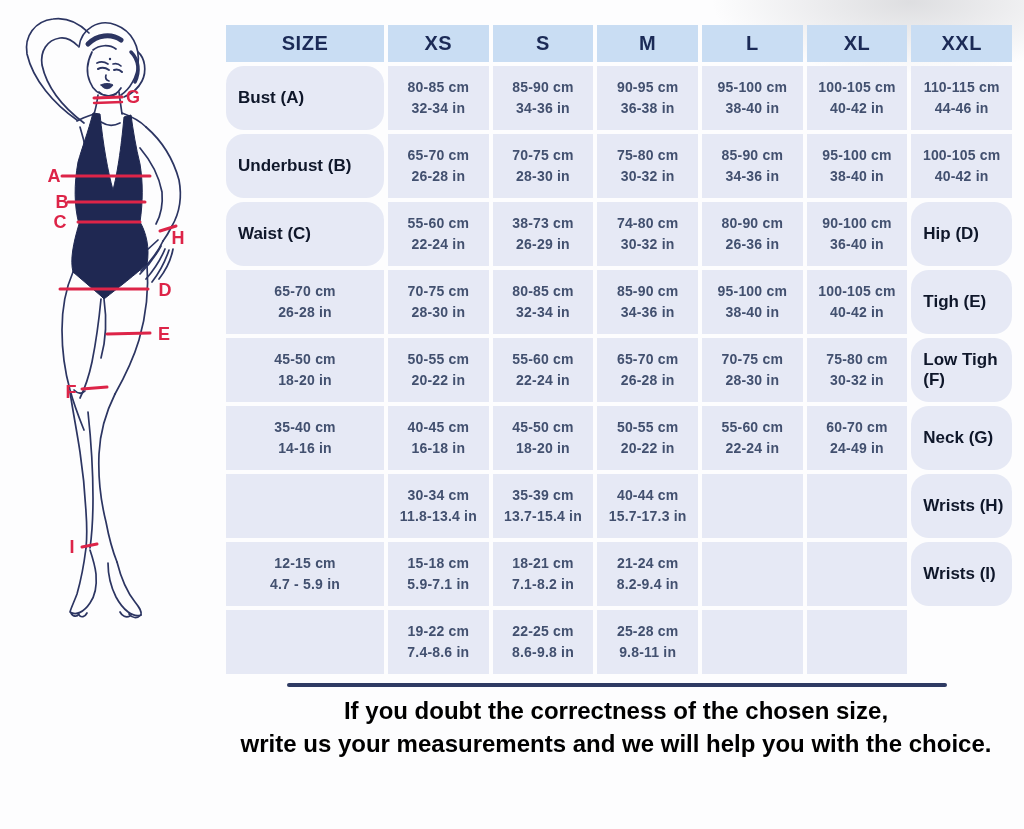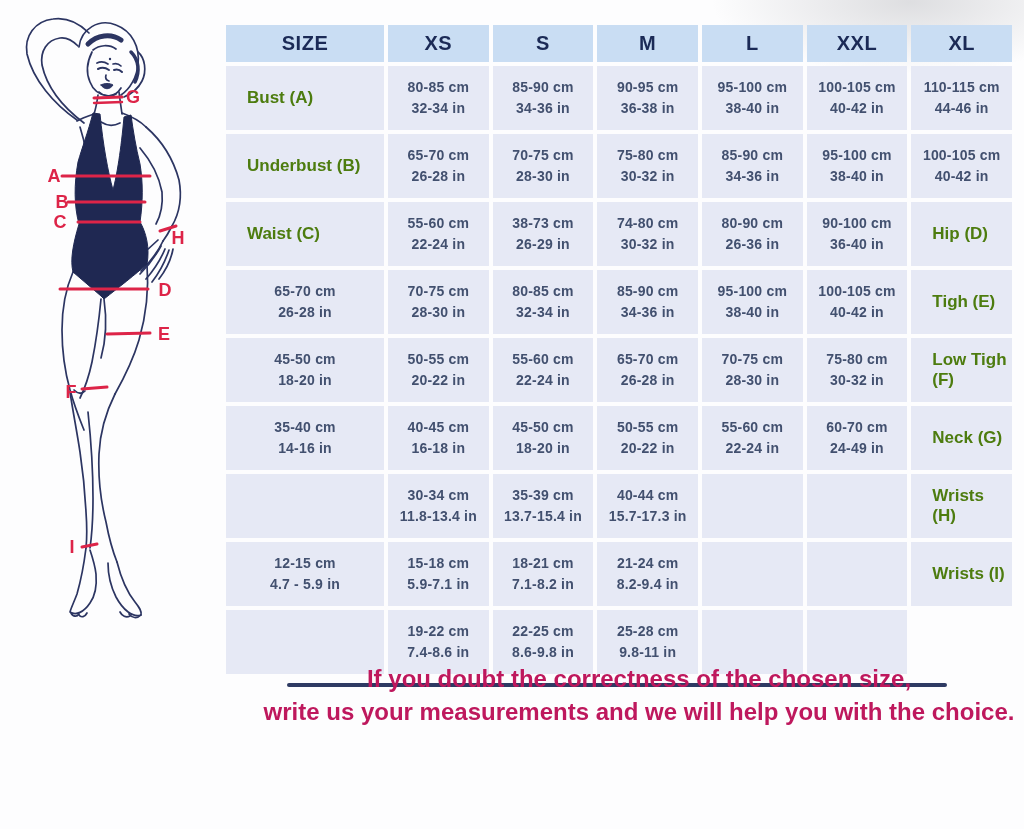--- a/index.html
+++ b/index.html
@@ -11,29 +11,29 @@
 
   
   .figure-wrap{position:absolute;left:0;top:0;width:230px;height:680px;}
 
   
   #size-table{position:absolute;left:226px;top:25px;width:786px;
     display:grid;grid-template-columns:158px repeat(6,1fr);gap:4px;}
   .th{background:#c9ddf3;height:37px;display:flex;align-items:center;justify-content:center;
     font-weight:bold;font-size:20px;color:#1b2a56;letter-spacing:.5px;}
   .td{background:#e6e9f5;height:64px;box-sizing:border-box;}
-  .td.label{display:flex;align-items:center;padding-left:21px;
-    font-weight:bold;font-size:17px;color:#4d7c0f;}
+  .td.label{display:flex;align-items:center;padding-left:12px;
+    font-weight:bold;font-size:17px;color:#0f172a;border-radius:18px;}
   .td.val{display:flex;flex-direction:column;align-items:center;justify-content:center;
     font-size:14px;font-weight:bold;color:#42506f;line-height:1.5;letter-spacing:.2px;}
 
   .divider{position:absolute;left:287px;top:683px;width:660px;height:4px;
     background:#2e3a63;border-radius:2px;}
-  .note{position:absolute;left:616px;top:662px;transform:translateX(-50%);
-    text-align:center;white-space:nowrap;color:#be185d;font-size:24px;font-weight:bold;line-height:1.38;margin-left:23px;}
+  .note{position:absolute;left:616px;top:694px;transform:translateX(-50%);
+    text-align:center;white-space:nowrap;color:#000000;font-size:24px;font-weight:bold;line-height:1.38;}
 </style>
 </head>
 <body>
 
 <div class="canvas">
 
   <div class="corner-shade"></div>
 
   <div class="figure-wrap">
     <svg viewBox="0 0 230 680" width="230" height="680">
@@ -124,22 +124,22 @@
       </g>
     </svg>
   </div>
 
   <div id="size-table">
       <div class="th">SIZE</div>
       <div class="th">XS</div>
       <div class="th">S</div>
       <div class="th">M</div>
       <div class="th">L</div>
+      <div class="th">XL</div>
       <div class="th">XXL</div>
-      <div class="th">XL</div>
       <div class="td label">Bust (A)</div>
       <div class="td val">
         <div>80-85 cm</div>
         <div>32-34 in</div>
       </div>
       <div class="td val">
         <div>85-90 cm</div>
         <div>34-36 in</div>
       </div>
       <div class="td val">

